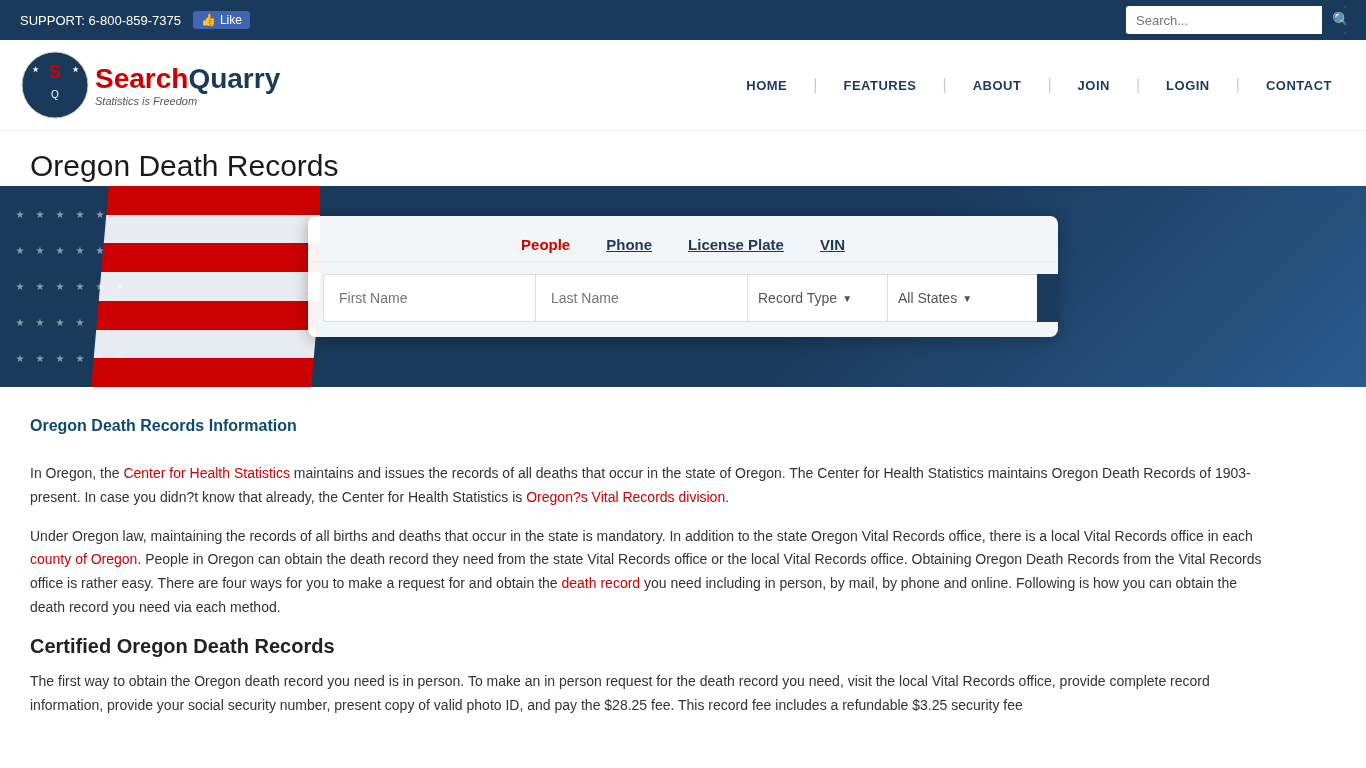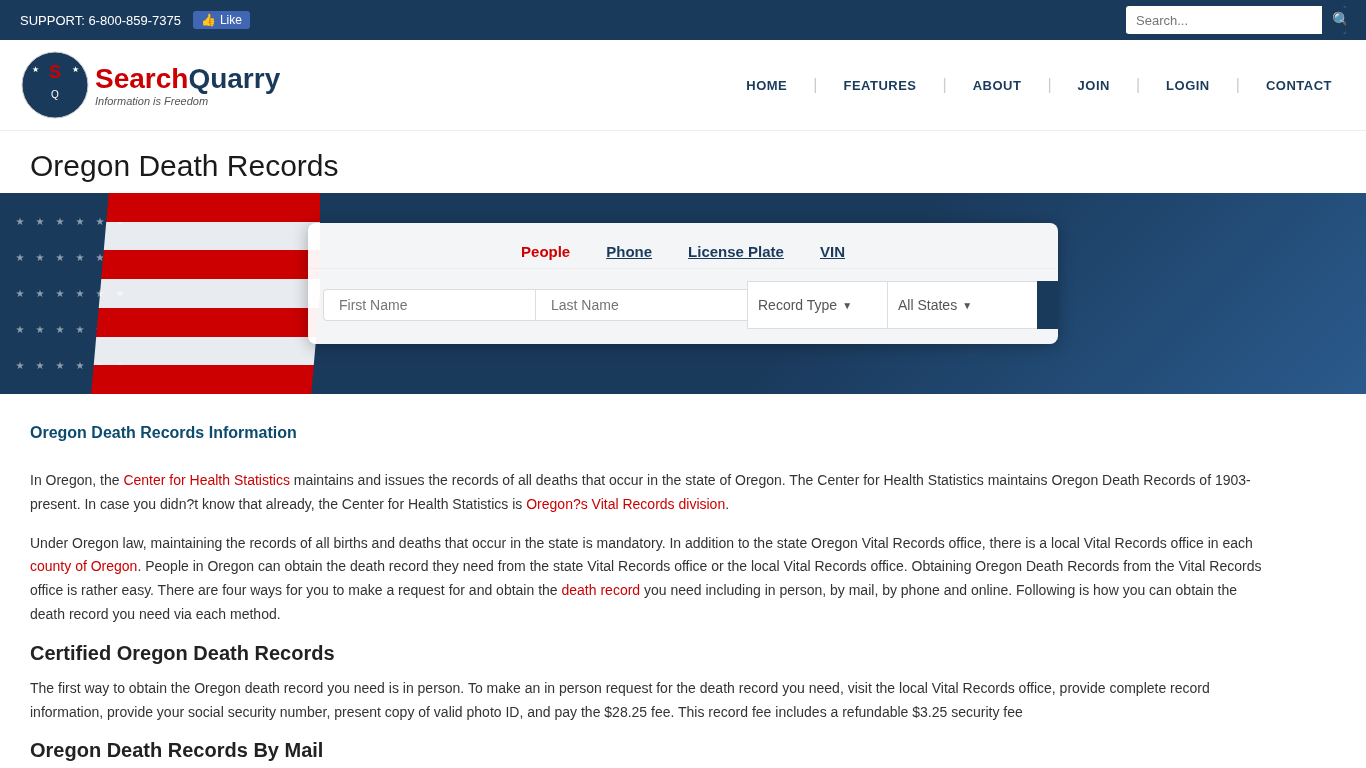--- a/index.html
+++ b/index.html
@@ -102,21 +102,21 @@
       letter-spacing: 0.5px;
     }
     nav .sep {
       color: #ccc;
       font-size: 16px;
     }
     nav a:last-child { color: #1a3a5c; }
 
     
     .page-title-bar {
-      padding: 18px 30px 10px;
+      padding: 18px 30px 3px;
     }
     .page-title-bar h1 {
       font-size: 30px;
       font-weight: normal;
       color: #1a1a1a;
     }
 
     
     .hero-banner {
       background: linear-gradient(135deg, #1a3a5c 0%, #1a3a5c 60%, #2a5a8c 100%);
@@ -209,21 +209,21 @@
       border-top: 1px solid #eee;
     }
     .search-input {
       flex: 1;
       padding: 12px 15px;
       border: 1px solid #ddd;
       border-right: none;
       font-size: 14px;
       color: #999;
       outline: none;
-      height: 32px;
+      height: 48px;
     }
     .search-input:first-child { border-radius: 4px 0 0 4px; }
     .record-type-select {
       padding: 12px 10px;
       border: 1px solid #ddd;
       border-right: none;
       font-size: 14px;
       color: #555;
       background: #fff;
       height: 48px;
@@ -316,21 +316,21 @@
       <text x="35" y="28" text-anchor="middle" fill="#cc0000" font-size="18" font-weight="bold" font-family="Arial">S</text>
       <text x="35" y="48" text-anchor="middle" fill="#fff" font-size="10" font-family="Arial">Q</text>
 
       <text x="12" y="22" fill="white" font-size="8">★</text>
       <text x="52" y="22" fill="white" font-size="8">★</text>
     </svg>
     <div class="logo-text">
       <div class="logo-name">
         <span style="color:#cc0000">Search</span><span>Quarry</span>
       </div>
-      <div class="logo-tagline">Information is Freedom</div>
+      <div class="logo-tagline">Statistics is Freedom</div>
     </div>
   </div>
   <nav>
     <a href="#">HOME</a>
     <span class="sep">|</span>
     <a href="#">FEATURES</a>
     <span class="sep">|</span>
     <a href="#">ABOUT</a>
     <span class="sep">|</span>
     <a href="#">JOIN</a>
@@ -419,14 +419,13 @@
 <div class="content">
   <h2>Oregon Death Records Information</h2>
   <p>
     In Oregon, the <a href="#" class="red-link">Center for Health Statistics</a> maintains and issues the records of all deaths that occur in the state of Oregon. The Center for Health Statistics maintains Oregon Death Records of 1903-present. In case you didn?t know that already, the Center for Health Statistics is <a href="#" class="red-link">Oregon?s Vital Records division</a>.
   </p>
   <p>
     Under Oregon law, maintaining the records of all births and deaths that occur in the state is mandatory. In addition to the state Oregon Vital Records office, there is a local Vital Records office in each <a href="#" class="red-link">county of Oregon</a>. People in Oregon can obtain the death record they need from the state Vital Records office or the local Vital Records office. Obtaining Oregon Death Records from the Vital Records office is rather easy. There are four ways for you to make a request for and obtain the <a href="#" class="red-link">death record</a> you need including in person, by mail, by phone and online. Following is how you can obtain the death record you need via each method.
   </p>
   <h3>Certified Oregon Death Records</h3>
   <p>The first way to obtain the Oregon death record you need is in person. To make an in person request for the death record you need, visit the local Vital Records office, provide complete record information, provide your social security number, present copy of valid photo ID, and pay the $28.25 fee. This record fee includes a refundable $3.25 security fee</p>
-  <h3>Oregon Death Records By Mail</h3>
 </div>
 
 </body></html>

